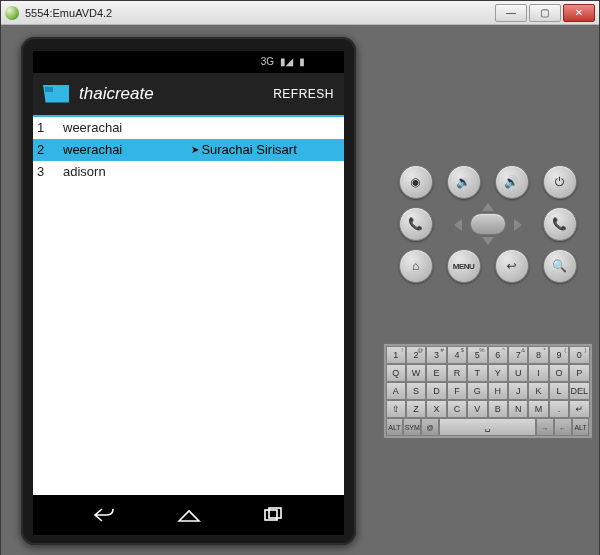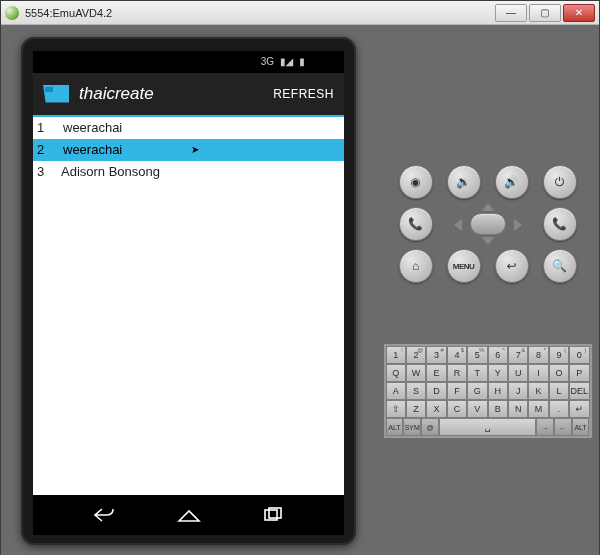--- a/index.html
+++ b/index.html
@@ -105,25 +105,26 @@
           <div class="list">
             <div class="row">
               <div class="c-id">1</div>
               <div class="c-user">weerachai</div>
             </div>
             <div class="row sel">
               <div class="c-id">2</div>
               <div class="c-user">weerachai</div>
               <div class="c-name">
                 <span class="cursor-arrow">➤</span>
+                <span>Surachai Sirisart</span>
               </div>
             </div>
             <div class="row">
               <div class="c-id">3</div>
-              <div class="c-name">Adisorn Bonsong</div>
+              <div class="c-user">adisorn</div>
             </div>
           </div>
 
           <div class="navbar">
             <div class="nav-icon nav-back">
               <svg width="24" height="16" viewBox="0 0 24 16">
                   <path d="M10 2 L3 8 L10 14 M3 8 H15 Q21 8 21 2"></path>
                 </svg>
             </div>
             <div class="nav-icon nav-home">

